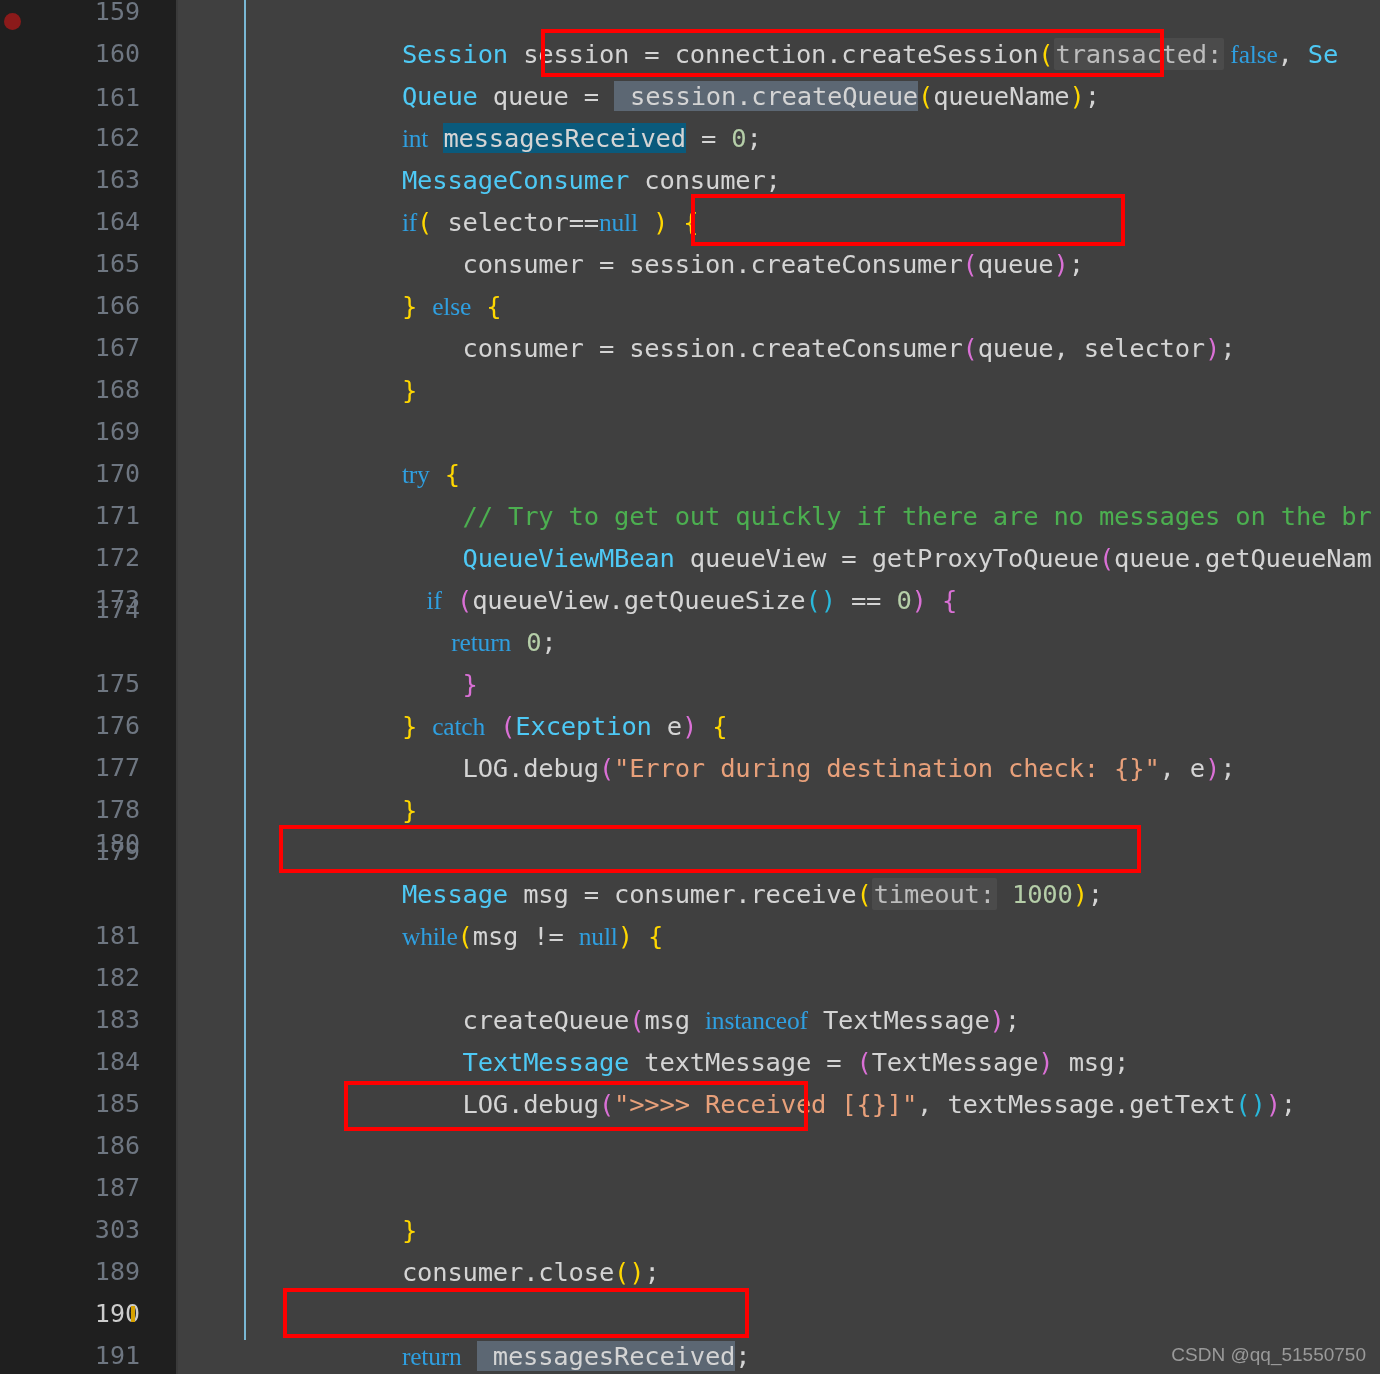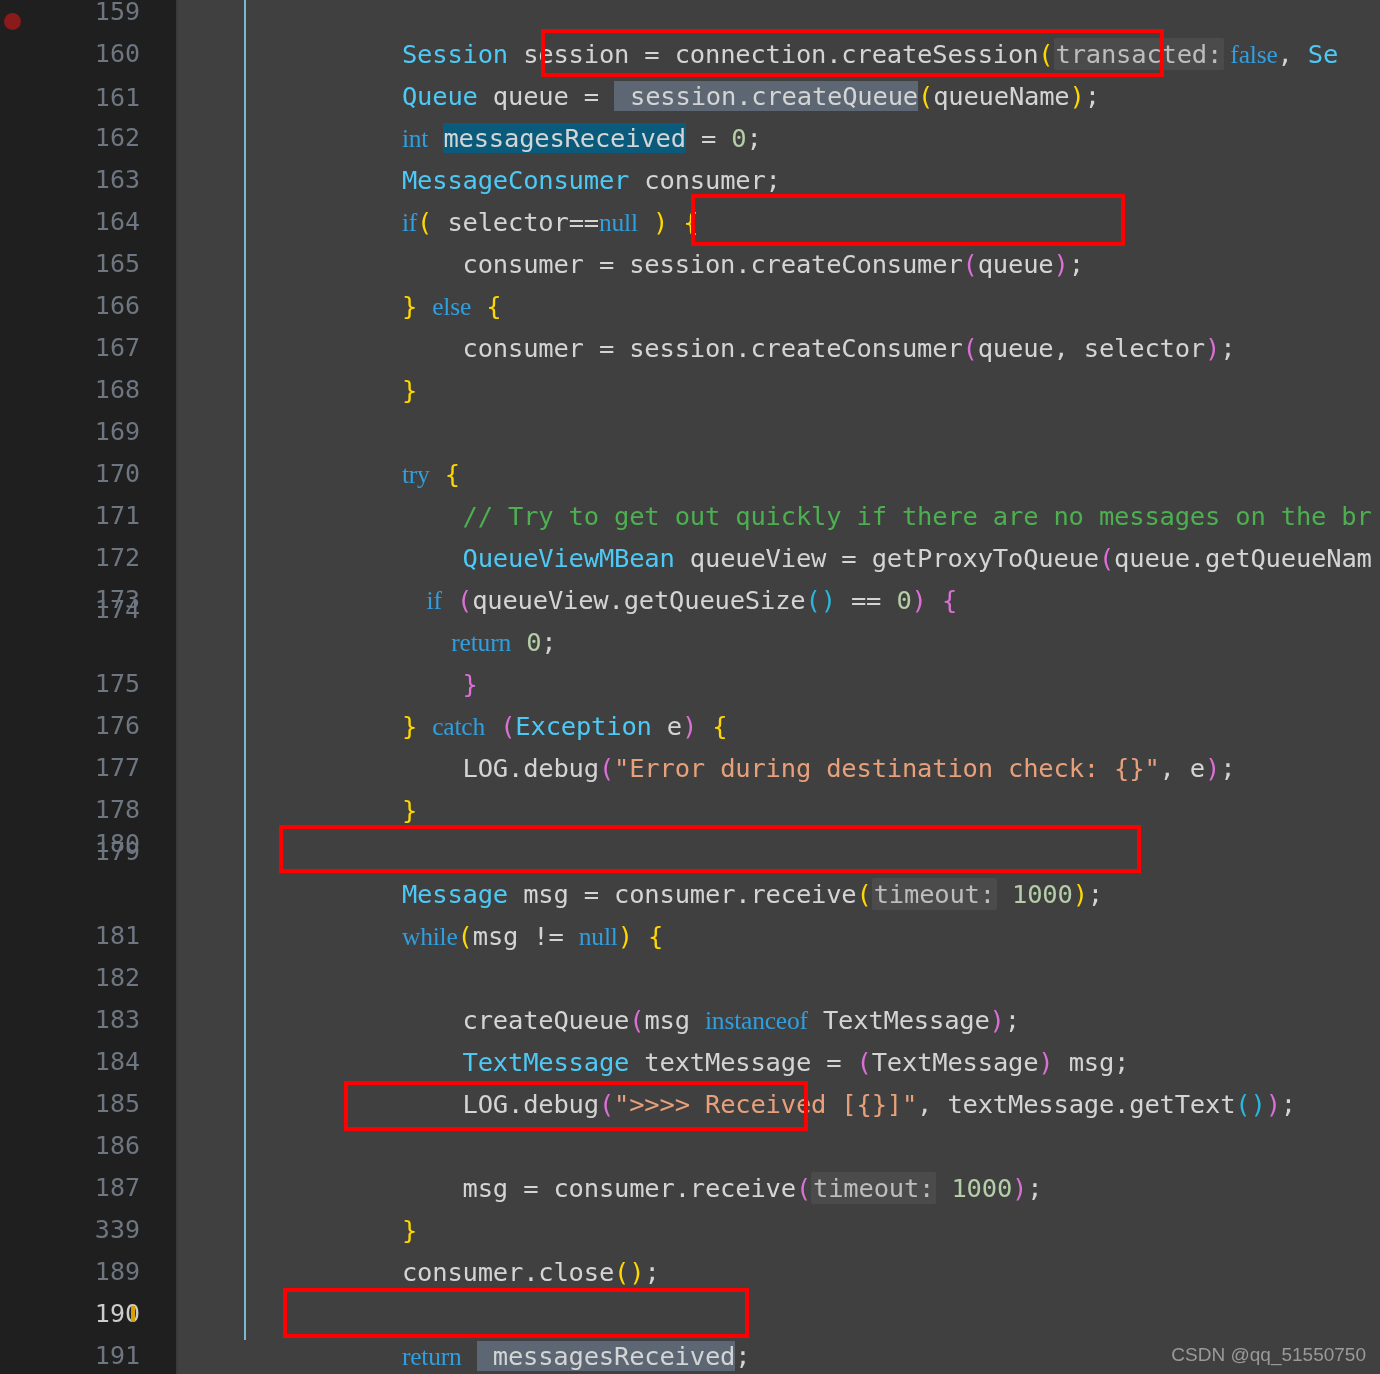--- a/index.html
+++ b/index.html
@@ -170,21 +170,21 @@
     <div class="ln" style="top:789px">178</div>
     <div class="ln" style="top:831px">179</div>
     <div class="ln" style="top:823px">180</div>
     <div class="ln" style="top:915px">181</div>
     <div class="ln" style="top:957px">182</div>
     <div class="ln" style="top:999px">183</div>
     <div class="ln" style="top:1041px">184</div>
     <div class="ln" style="top:1083px">185</div>
     <div class="ln" style="top:1125px">186</div>
     <div class="ln" style="top:1167px">187</div>
-    <div class="ln" style="top:1209px">339</div>
+    <div class="ln" style="top:1209px">303</div>
     <div class="ln" style="top:1251px">189</div>
     <div class="ln active" style="top:1293px">190</div>
     <div class="ln" style="top:1335px">191</div>
 
     <div class="caret-mark" style="top:1306px"></div>
   </div>
   <div class="gutter-divider"></div>
 
   <div class="fold-col">
     <div class="indent-guide active" style="left:67px; top:0; height:1340px;"></div>
@@ -291,23 +291,20 @@
 
     <div class="line" style="top:999px">
       <span class="type">    TextMessage</span><span class="plain"> textMessage = </span><span class="b2">(</span><span class="plain">TextMessage</span><span class="b2">)</span><span class="plain"> msg;</span>
     </div>
 
     <div class="line" style="top:1041px">
       <span class="plain">    LOG.debug</span><span class="b2">(</span><span class="str">"&gt;&gt;&gt;&gt; Received [{}]"</span><span class="plain">, textMessage.getText</span><span class="b3">()</span><span class="b2">)</span><span class="plain">;</span>
     </div>
 
 
-    <div class="line" style="top:1125px">
-      <span class="plain">    msg = consumer.receive</span><span class="b2">(</span><span class="hint">timeout:</span><span class="plain"> </span><span class="num">1000</span><span class="b2">)</span><span class="plain">;</span>
-    </div>
 
     <div class="line" style="top:1167px">
       <span class="b1">}</span>
     </div>
 
     <div class="line" style="top:1209px">
       <span class="plain">consumer.close</span><span class="b1">()</span><span class="plain">;</span>
     </div>
 
     <div class="line" style="top:1251px"><span class="plain"> </span></div>

